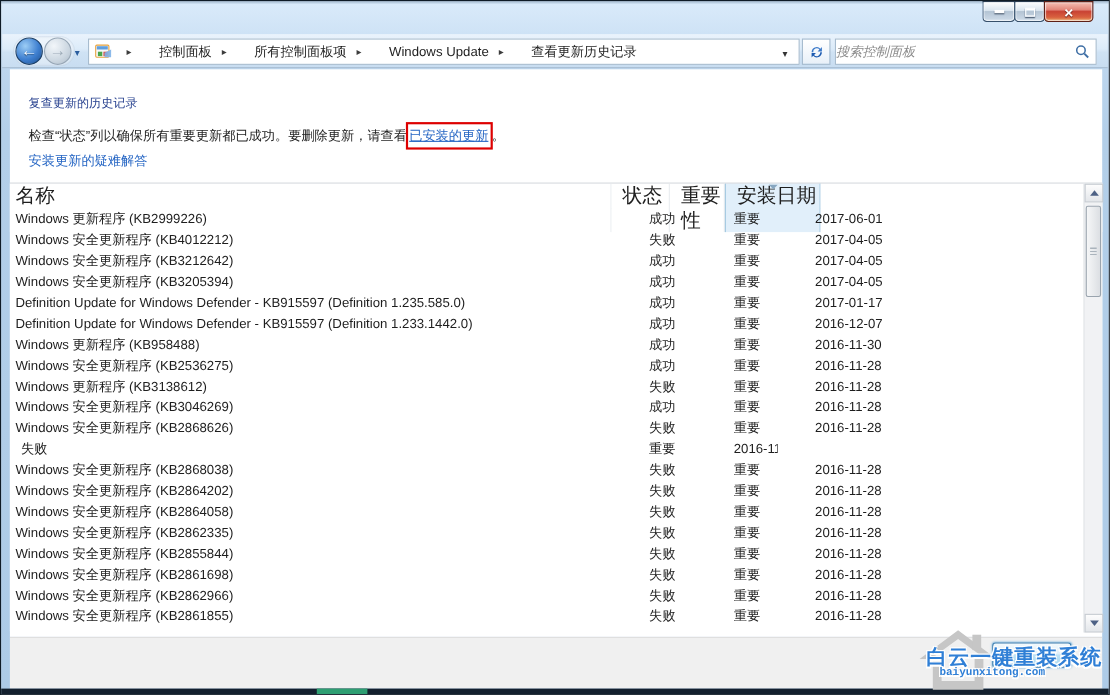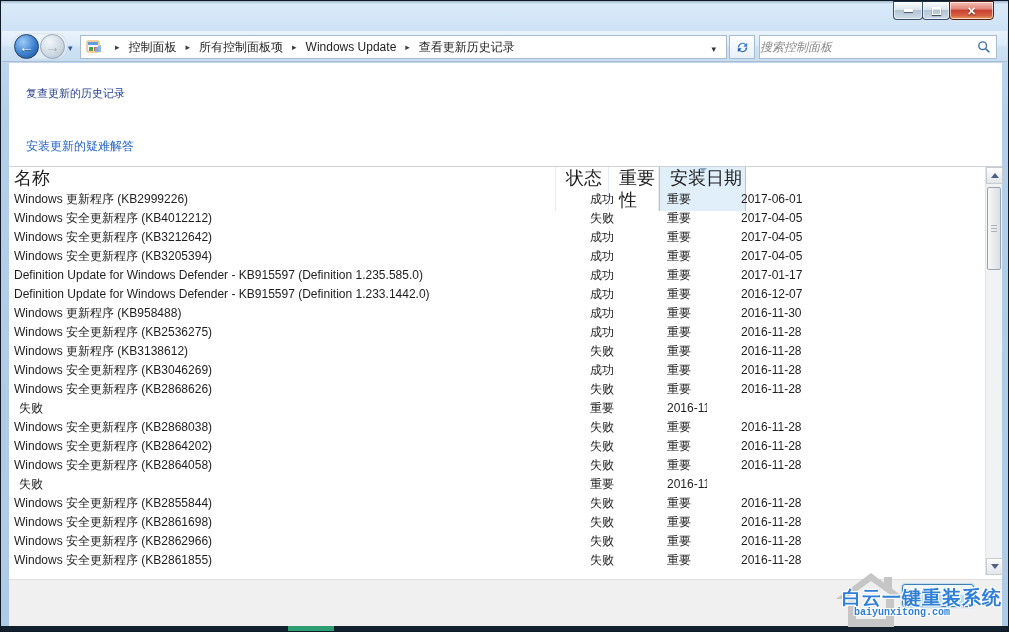--- a/index.html
+++ b/index.html
@@ -43,21 +43,21 @@
     font-size:15px; font-weight:bold; }
   .nav-back span { color:#fff; text-shadow:0 1px 1px #163a61; }
   .nav-fwd span { color:#9dabb8; }
   .nav-dd { position:absolute; left:66px; top:12px; font-size:9px; color:#2a5d9e; cursor:pointer; }
   .crumb-field {
     position:absolute; left:78px; top:4px; width:647px; height:24px;
     background:#fff; border:1px solid #a7bccf; display:flex; align-items:center; font-size:12px; color:#1e1e1e;
   }
   .crumb-icon { width:16px; height:16px; margin:0 4px 0 5px; flex:none; }
   .crumb-sep { font-size:9px; color:#3c3c3c; margin:0 9px; cursor:pointer; }
-  .crumb-label { cursor:pointer; white-space:nowrap; }
+  .crumb-label { cursor:pointer; white-space:nowrap;margin-left:16px; }
   .crumb-dd { position:absolute; right:10px; top:8px; font-size:9px; color:#333; cursor:pointer; }
   .refresh-btn {
     position:absolute; left:727px; top:4px; width:26px; height:24px;
     border:1px solid #a7bccf; background:linear-gradient(180deg,#fff,#e8f0f8);
     display:flex; align-items:center; justify-content:center; cursor:pointer;
   }
   .search-field {
     position:absolute; left:757px; top:4px; width:238px; height:24px;
     background:#fff; border:1px solid #a7bccf; display:flex; align-items:center;
   }
@@ -181,20 +181,23 @@
           <circle cx="6.5" cy="6.5" r="4.4" fill="none" stroke="#3f6fa5" stroke-width="1.6"></circle>
           <line x1="10" y1="10" x2="14" y2="14" stroke="#3f6fa5" stroke-width="2"></line>
         </svg>
       </div>
     </div>
   </div>
 
   <div class="main">
     <div class="page-title">复查更新的历史记录</div>
 
+    <div class="intro">
+      <span>检查“状态”列以确保所有重要更新都已成功。要删除更新，请查看</span><span class="red-box"><a>已安装的更新</a></span><span>。</span>
+    </div>
 
     <a class="trouble-link">安装更新的疑难解答</a>
 
     <div class="listview">
       <div class="lv-grid lv-header">
         <span class="hcell c1">名称</span>
         <span class="hcell c2">状态</span>
         <span class="hcell c3">重要性</span>
         <span class="hcell c4 sorted"><i class="sort-arrow"></i><span>安装日期</span></span>
         <span class="hcell c5"></span>
@@ -313,20 +316,21 @@
 
   <div class="lv-grid lv-row">
     <span class="c-name">Windows 安全更新程序 (KB2864058)</span>
     <span class="c-status">失败</span>
     <span class="c-imp">重要</span>
     <span class="c-date">2016-11-28</span>
     <span></span>
   </div>
 
   <div class="lv-grid lv-row">
+    <span class="c-name">Windows 安全更新程序 (KB2862335)</span>
     <span class="c-status">失败</span>
     <span class="c-imp">重要</span>
     <span class="c-date">2016-11-28</span>
     <span></span>
   </div>
 
   <div class="lv-grid lv-row">
     <span class="c-name">Windows 安全更新程序 (KB2855844)</span>
     <span class="c-status">失败</span>
     <span class="c-imp">重要</span>

